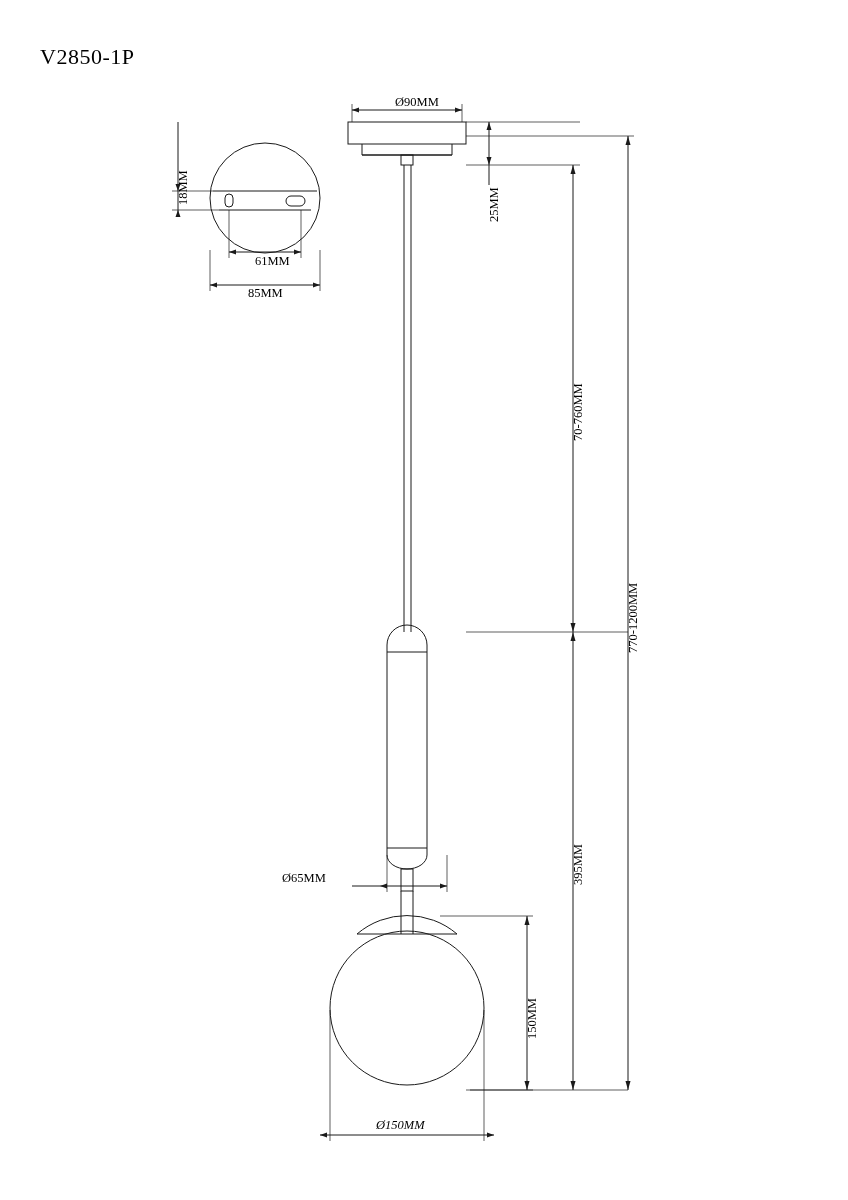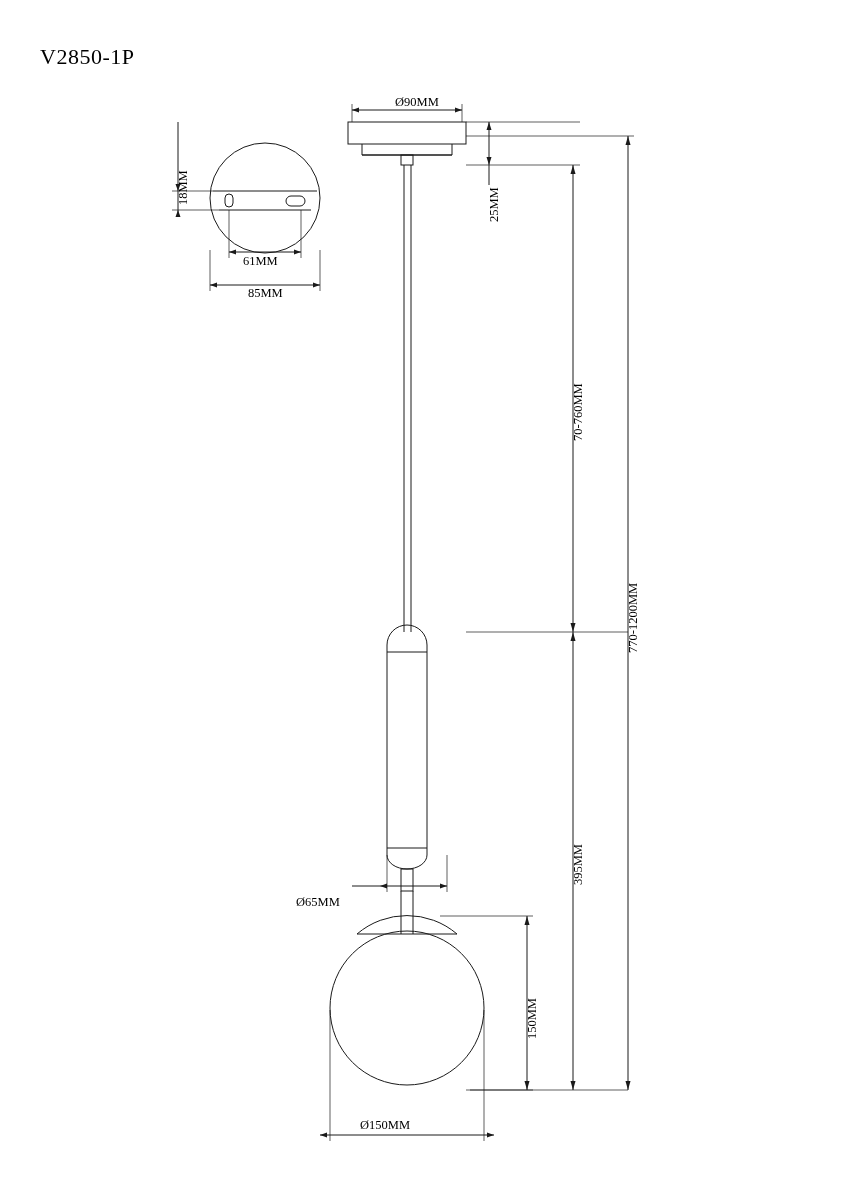--- a/index.html
+++ b/index.html
@@ -177,26 +177,26 @@
         <line x1="330" y1="1010" x2="330" y2="1141" stroke-width="0.7"></line>
         <line x1="484" y1="1010" x2="484" y2="1141" stroke-width="0.7"></line>
         <path d="M320 1135 l7 -2.5 l0 5 z" fill="#1a1a1a" stroke="none"></path>
         <path d="M494 1135 l-7 -2.5 l0 5 z" fill="#1a1a1a" stroke="none"></path>
       </g>
 
     </g>
   </svg>
 
   <div class="dim vert" style="left:176px; top:205px;">18MM</div>
-  <div class="dim" style="left:243px; top:254px;">61MM</div>
+  <div class="dim" style="left:255px; top:254px;">61MM</div>
   <div class="dim" style="left:248px; top:286px;">85MM</div>
 
   <div class="dim" style="left:395px; top:95px;">Ø90MM</div>
   <div class="dim vert" style="left:487px; top:222px;">25MM</div>
   <div class="dim vert" style="left:571px; top:441px;">70-760MM</div>
   <div class="dim vert" style="left:626px; top:653px;">770-1200MM</div>
   <div class="dim vert" style="left:571px; top:885px;">395MM</div>
 
-  <div class="dim" style="left:296px; top:871px;margin-top:24px;">Ø65MM</div>
+  <div class="dim" style="left:282px; top:871px;">Ø65MM</div>
   <div class="dim vert" style="left:525px; top:1039px;">150MM</div>
-  <div class="dim" style="left:360px; top:1118px;">Ø150MM</div>
+  <div class="dim" style="left:376px; top:1118px;font-style:italic;">Ø150MM</div>
 
 </div>
 
 </body></html>

